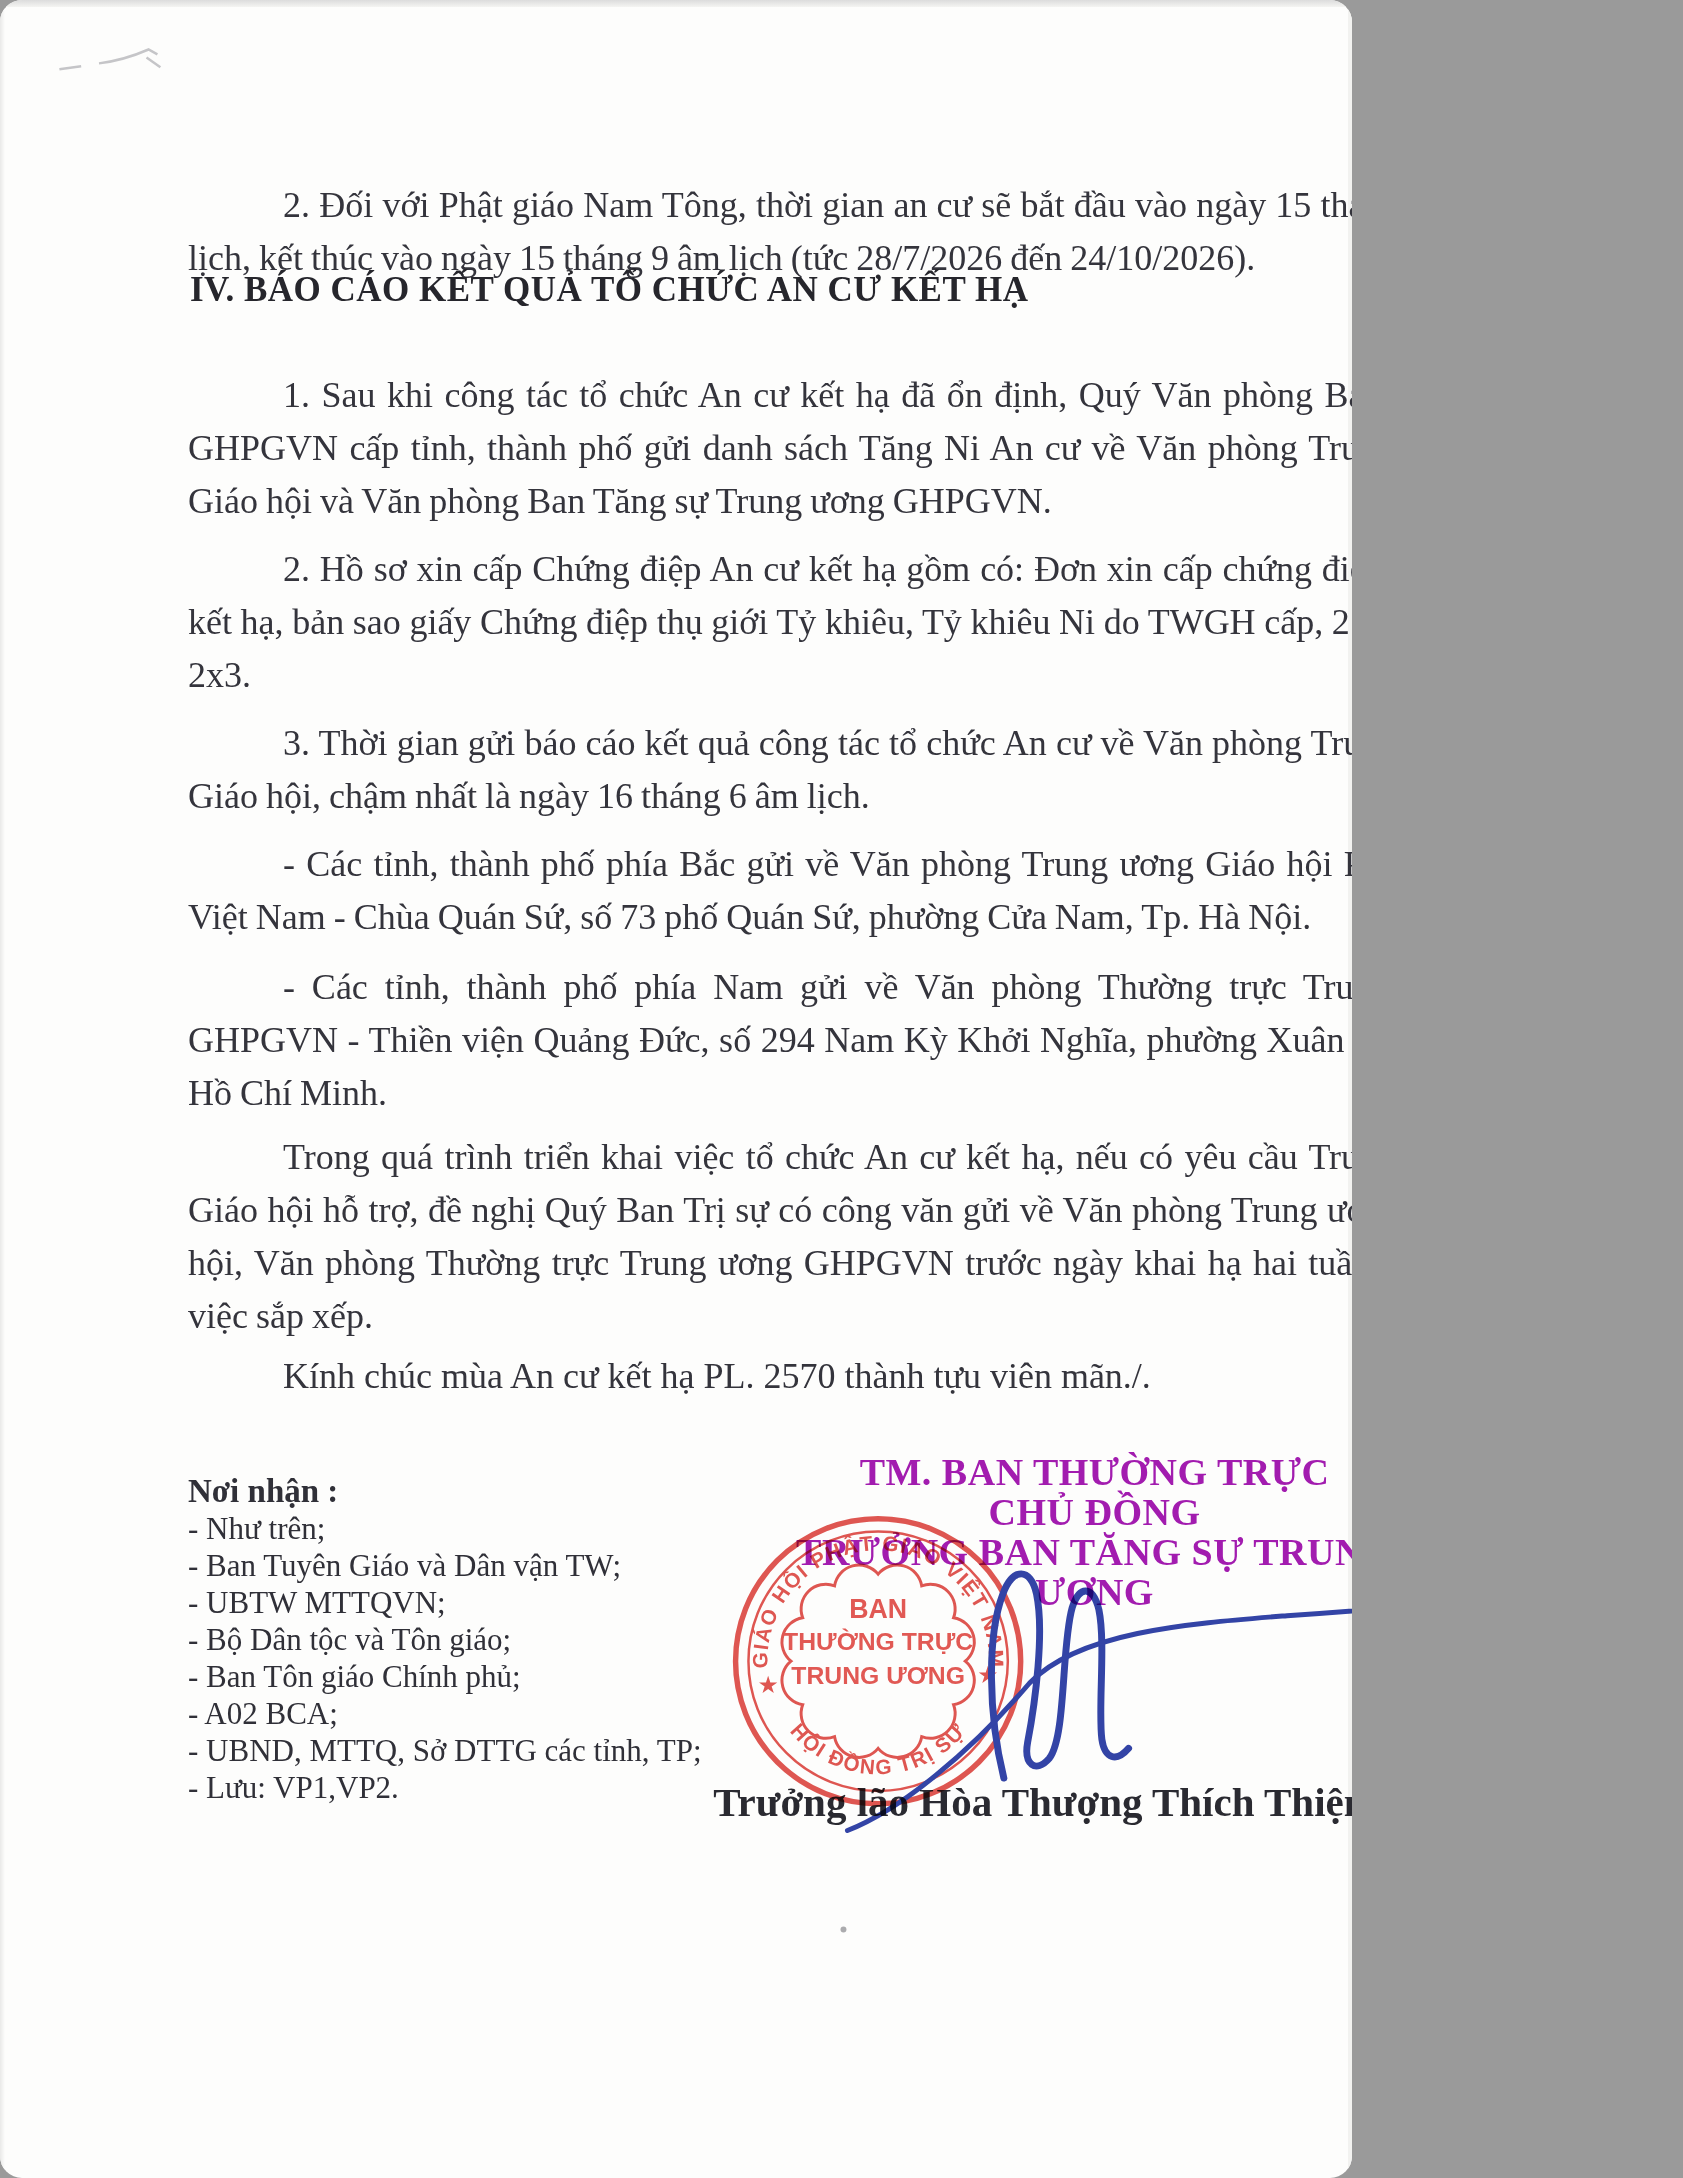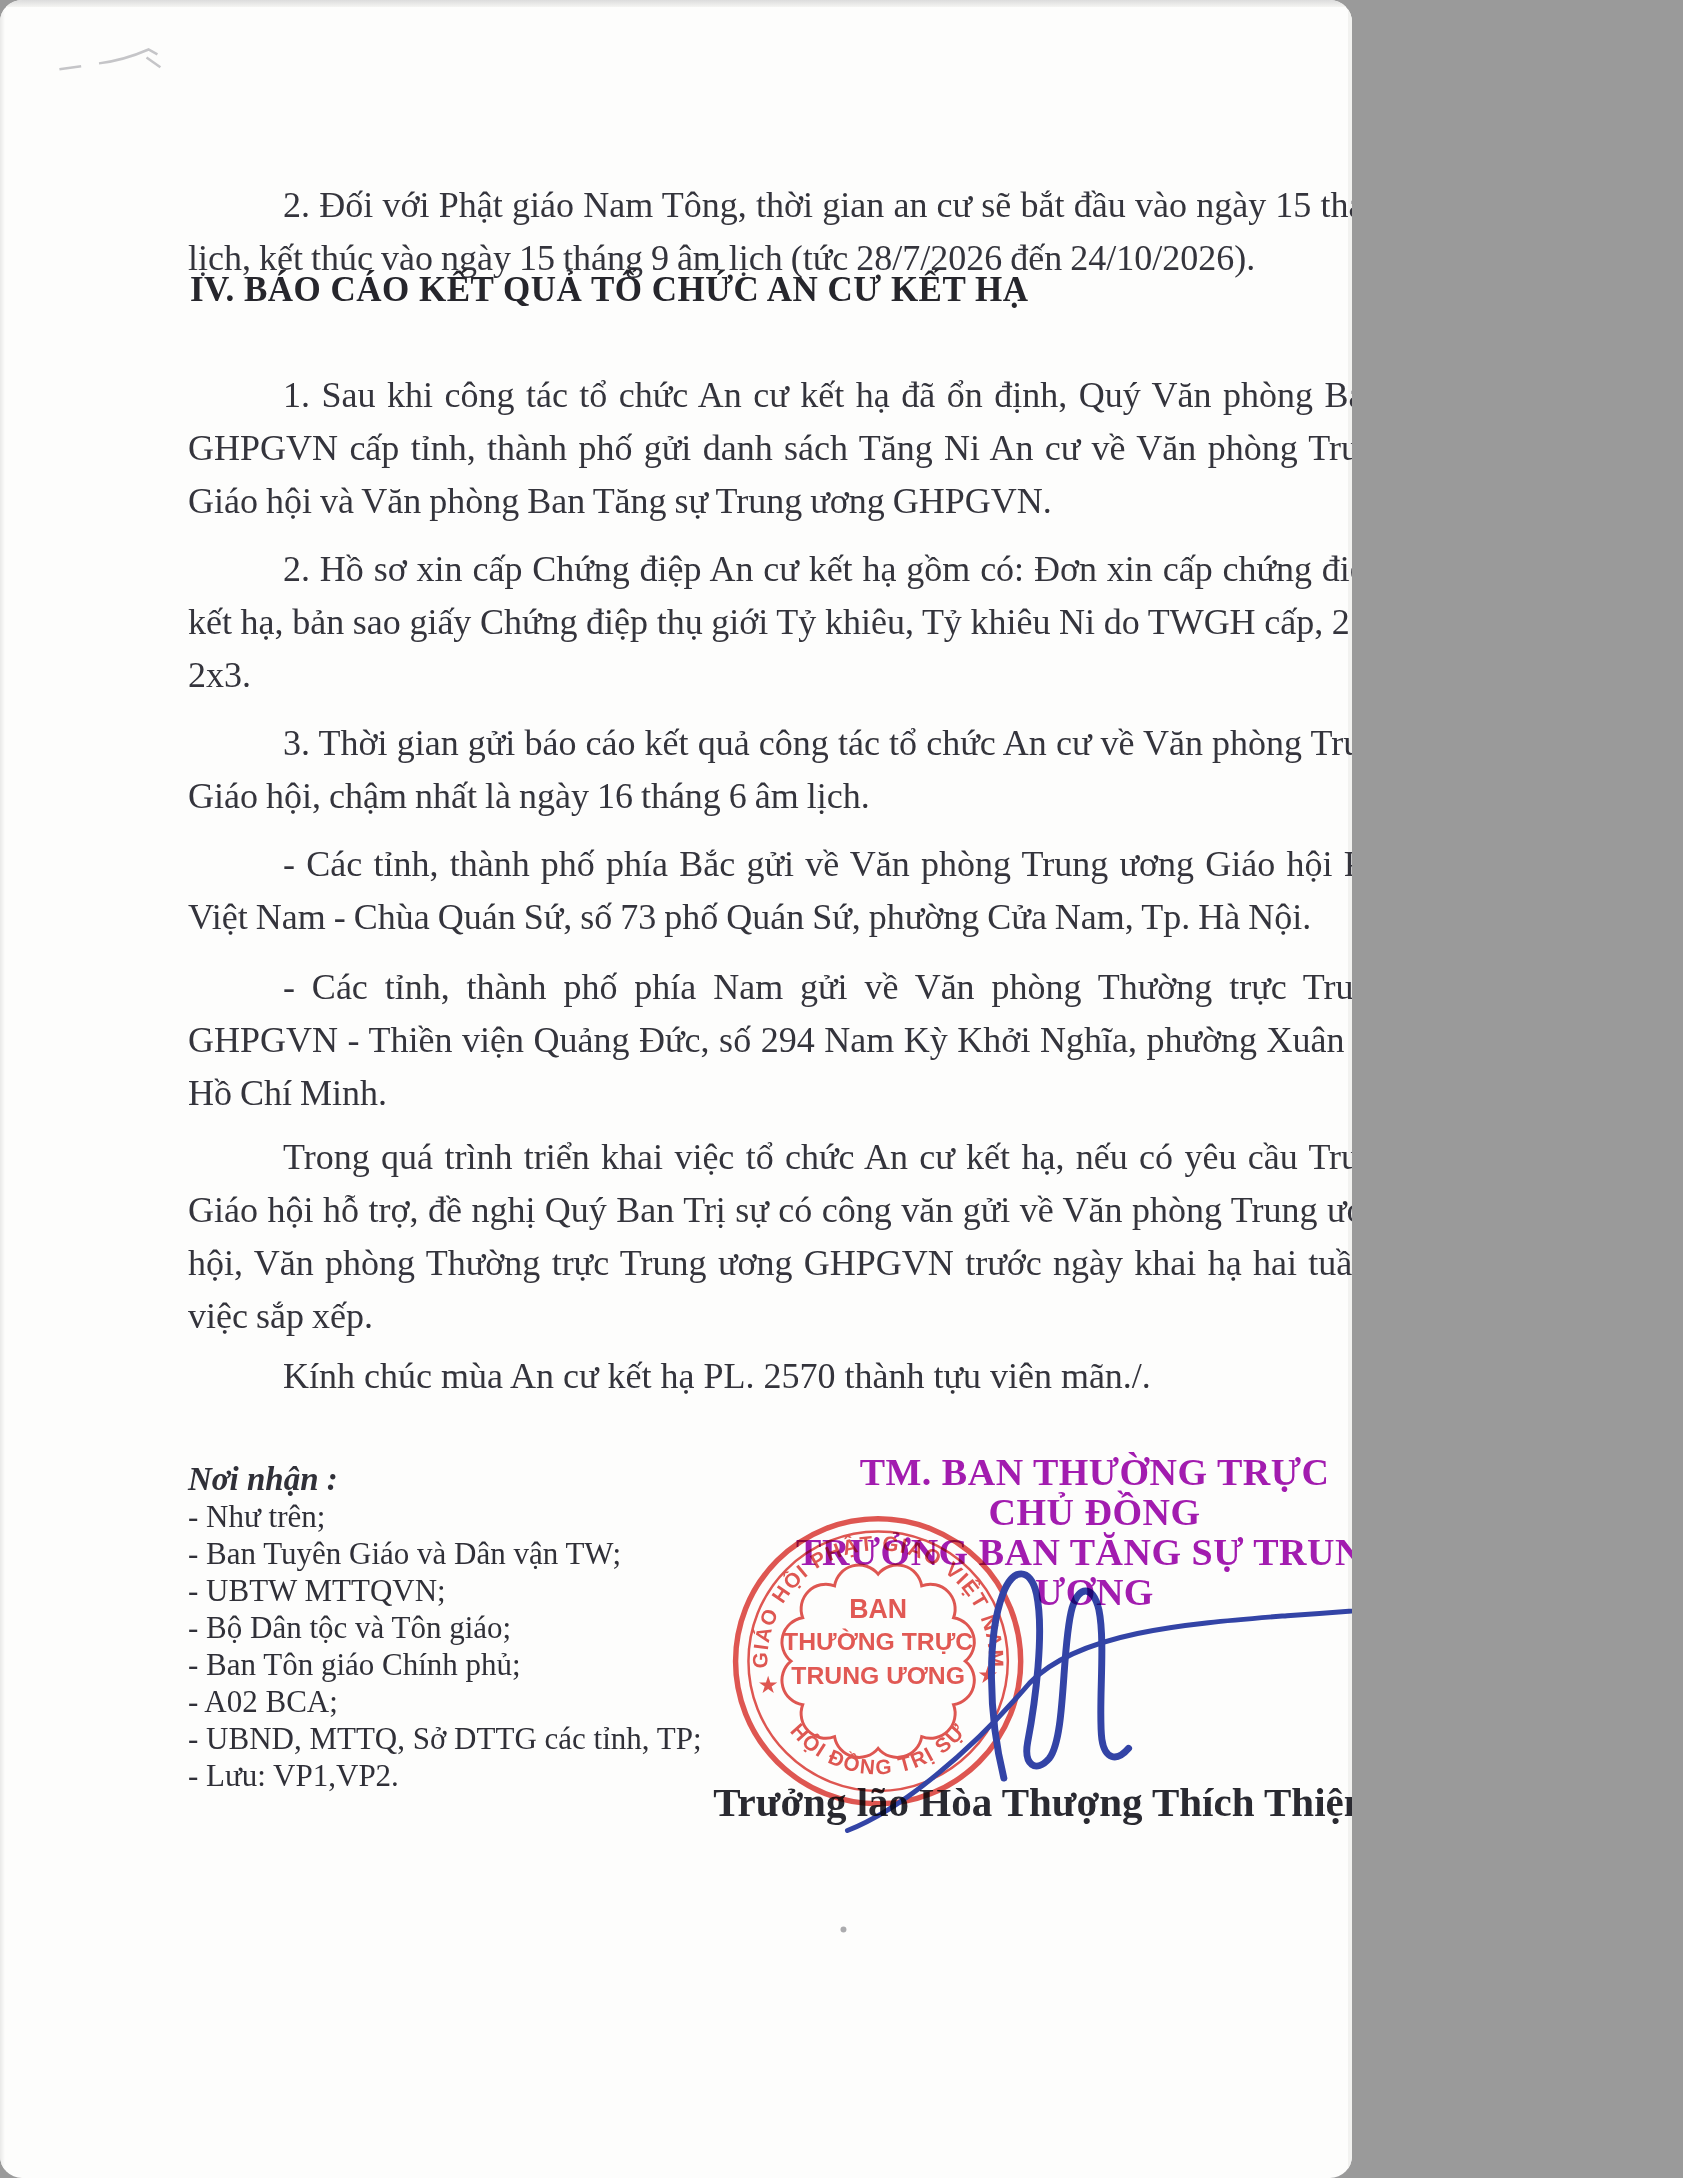--- a/index.html
+++ b/index.html
@@ -14,21 +14,21 @@
     position:absolute;left:188px;width:1293px;
     font-size:36px;line-height:53px;text-align:justify;word-spacing:-1px;
     text-indent:95px;white-space:pre-wrap;
   }
   .heading{
     position:absolute;left:190px;width:1293px;font-size:35px;line-height:53px;
     font-weight:bold;color:#26262c;letter-spacing:0.5px;
   }
   .closing{position:absolute;left:188px;width:1293px;font-size:36px;line-height:53px;text-indent:95px;}
   .recipients{position:absolute;left:188px;top:1461px;width:554px;font-size:31px;line-height:37px;color:#303038;}
-  .recipients .title{font-weight:bold;font-style:italic;font-size:33px;}
+  .recipients .title{font-weight:bold;font-size:33px;margin-top:12px;}
   .sig-titles{
     position:absolute;left:743px;top:1452px;width:703px;text-align:center;
     font-size:38px;line-height:40px;font-weight:bold;color:#a21caf;letter-spacing:0.5px;
   }
   .signer-name{
     position:absolute;left:693px;top:1778px;width:802px;text-align:center;
     font-size:41px;font-weight:bold;color:#2a2a31;
   }
   .overlay{position:absolute;left:0;top:0;mix-blend-mode:multiply;pointer-events:none;}
   .stamp-rim{font-family:"Liberation Sans","DejaVu Sans",sans-serif;font-weight:bold;font-size:21px;letter-spacing:1.5px;}

